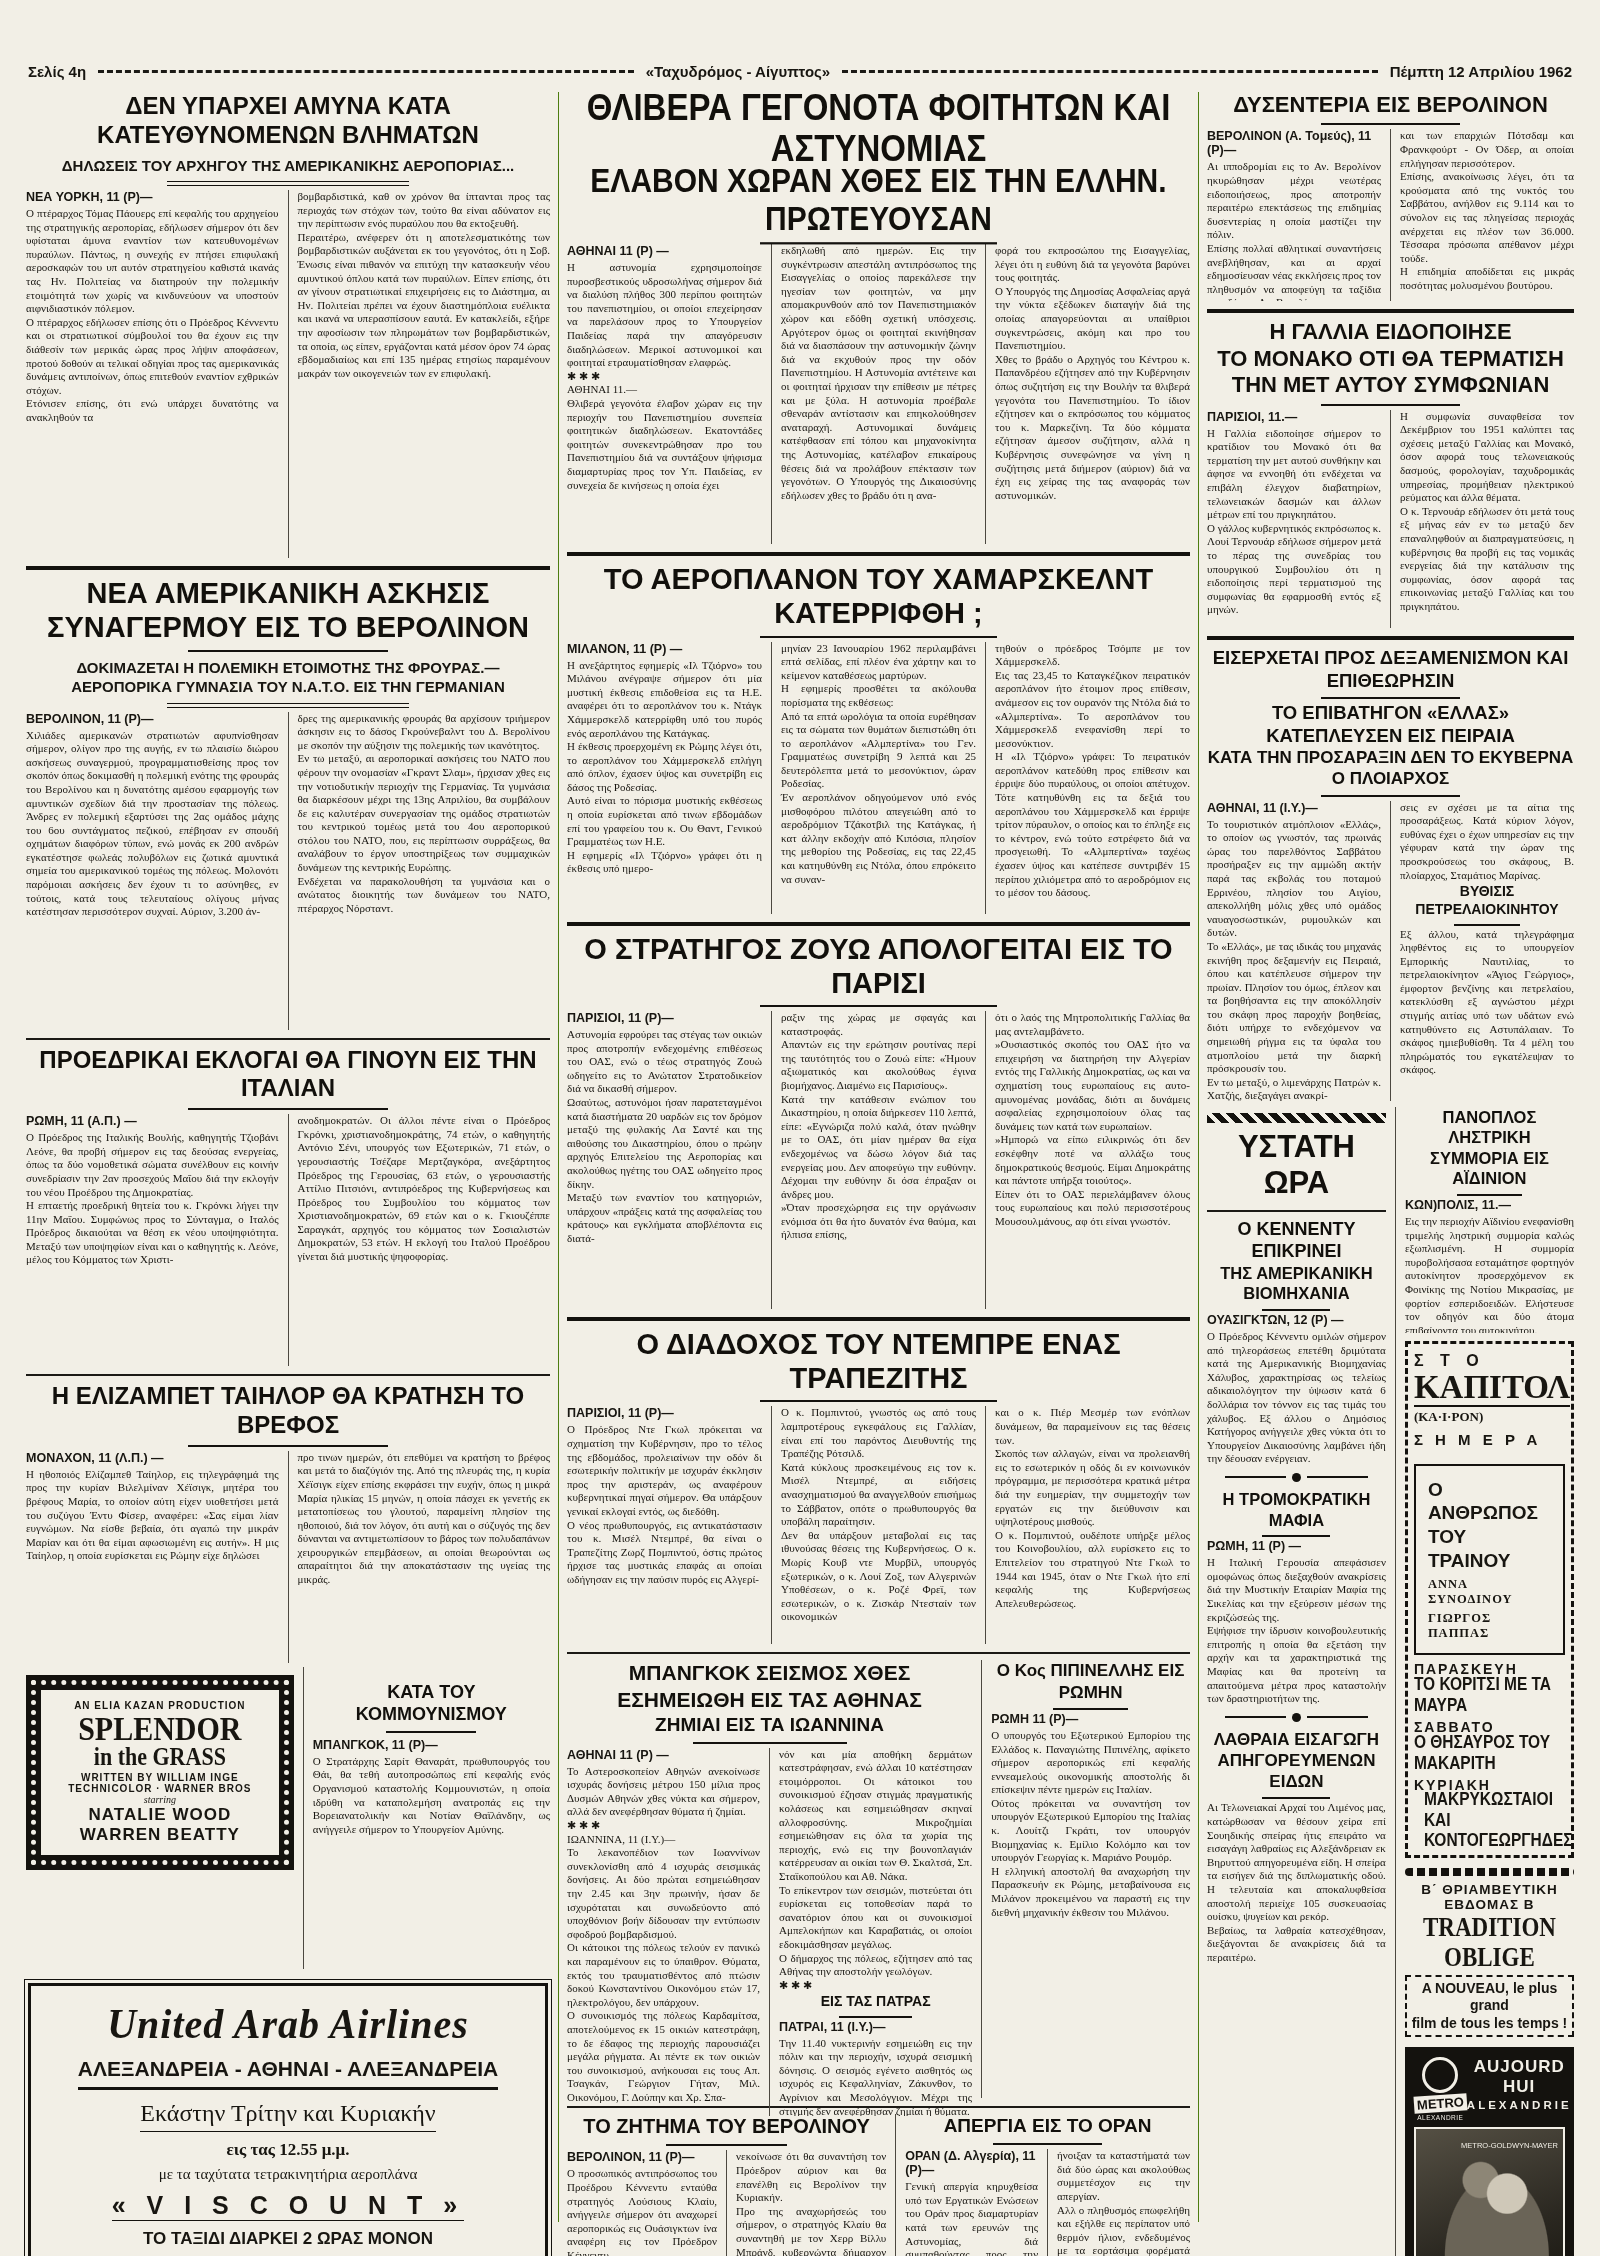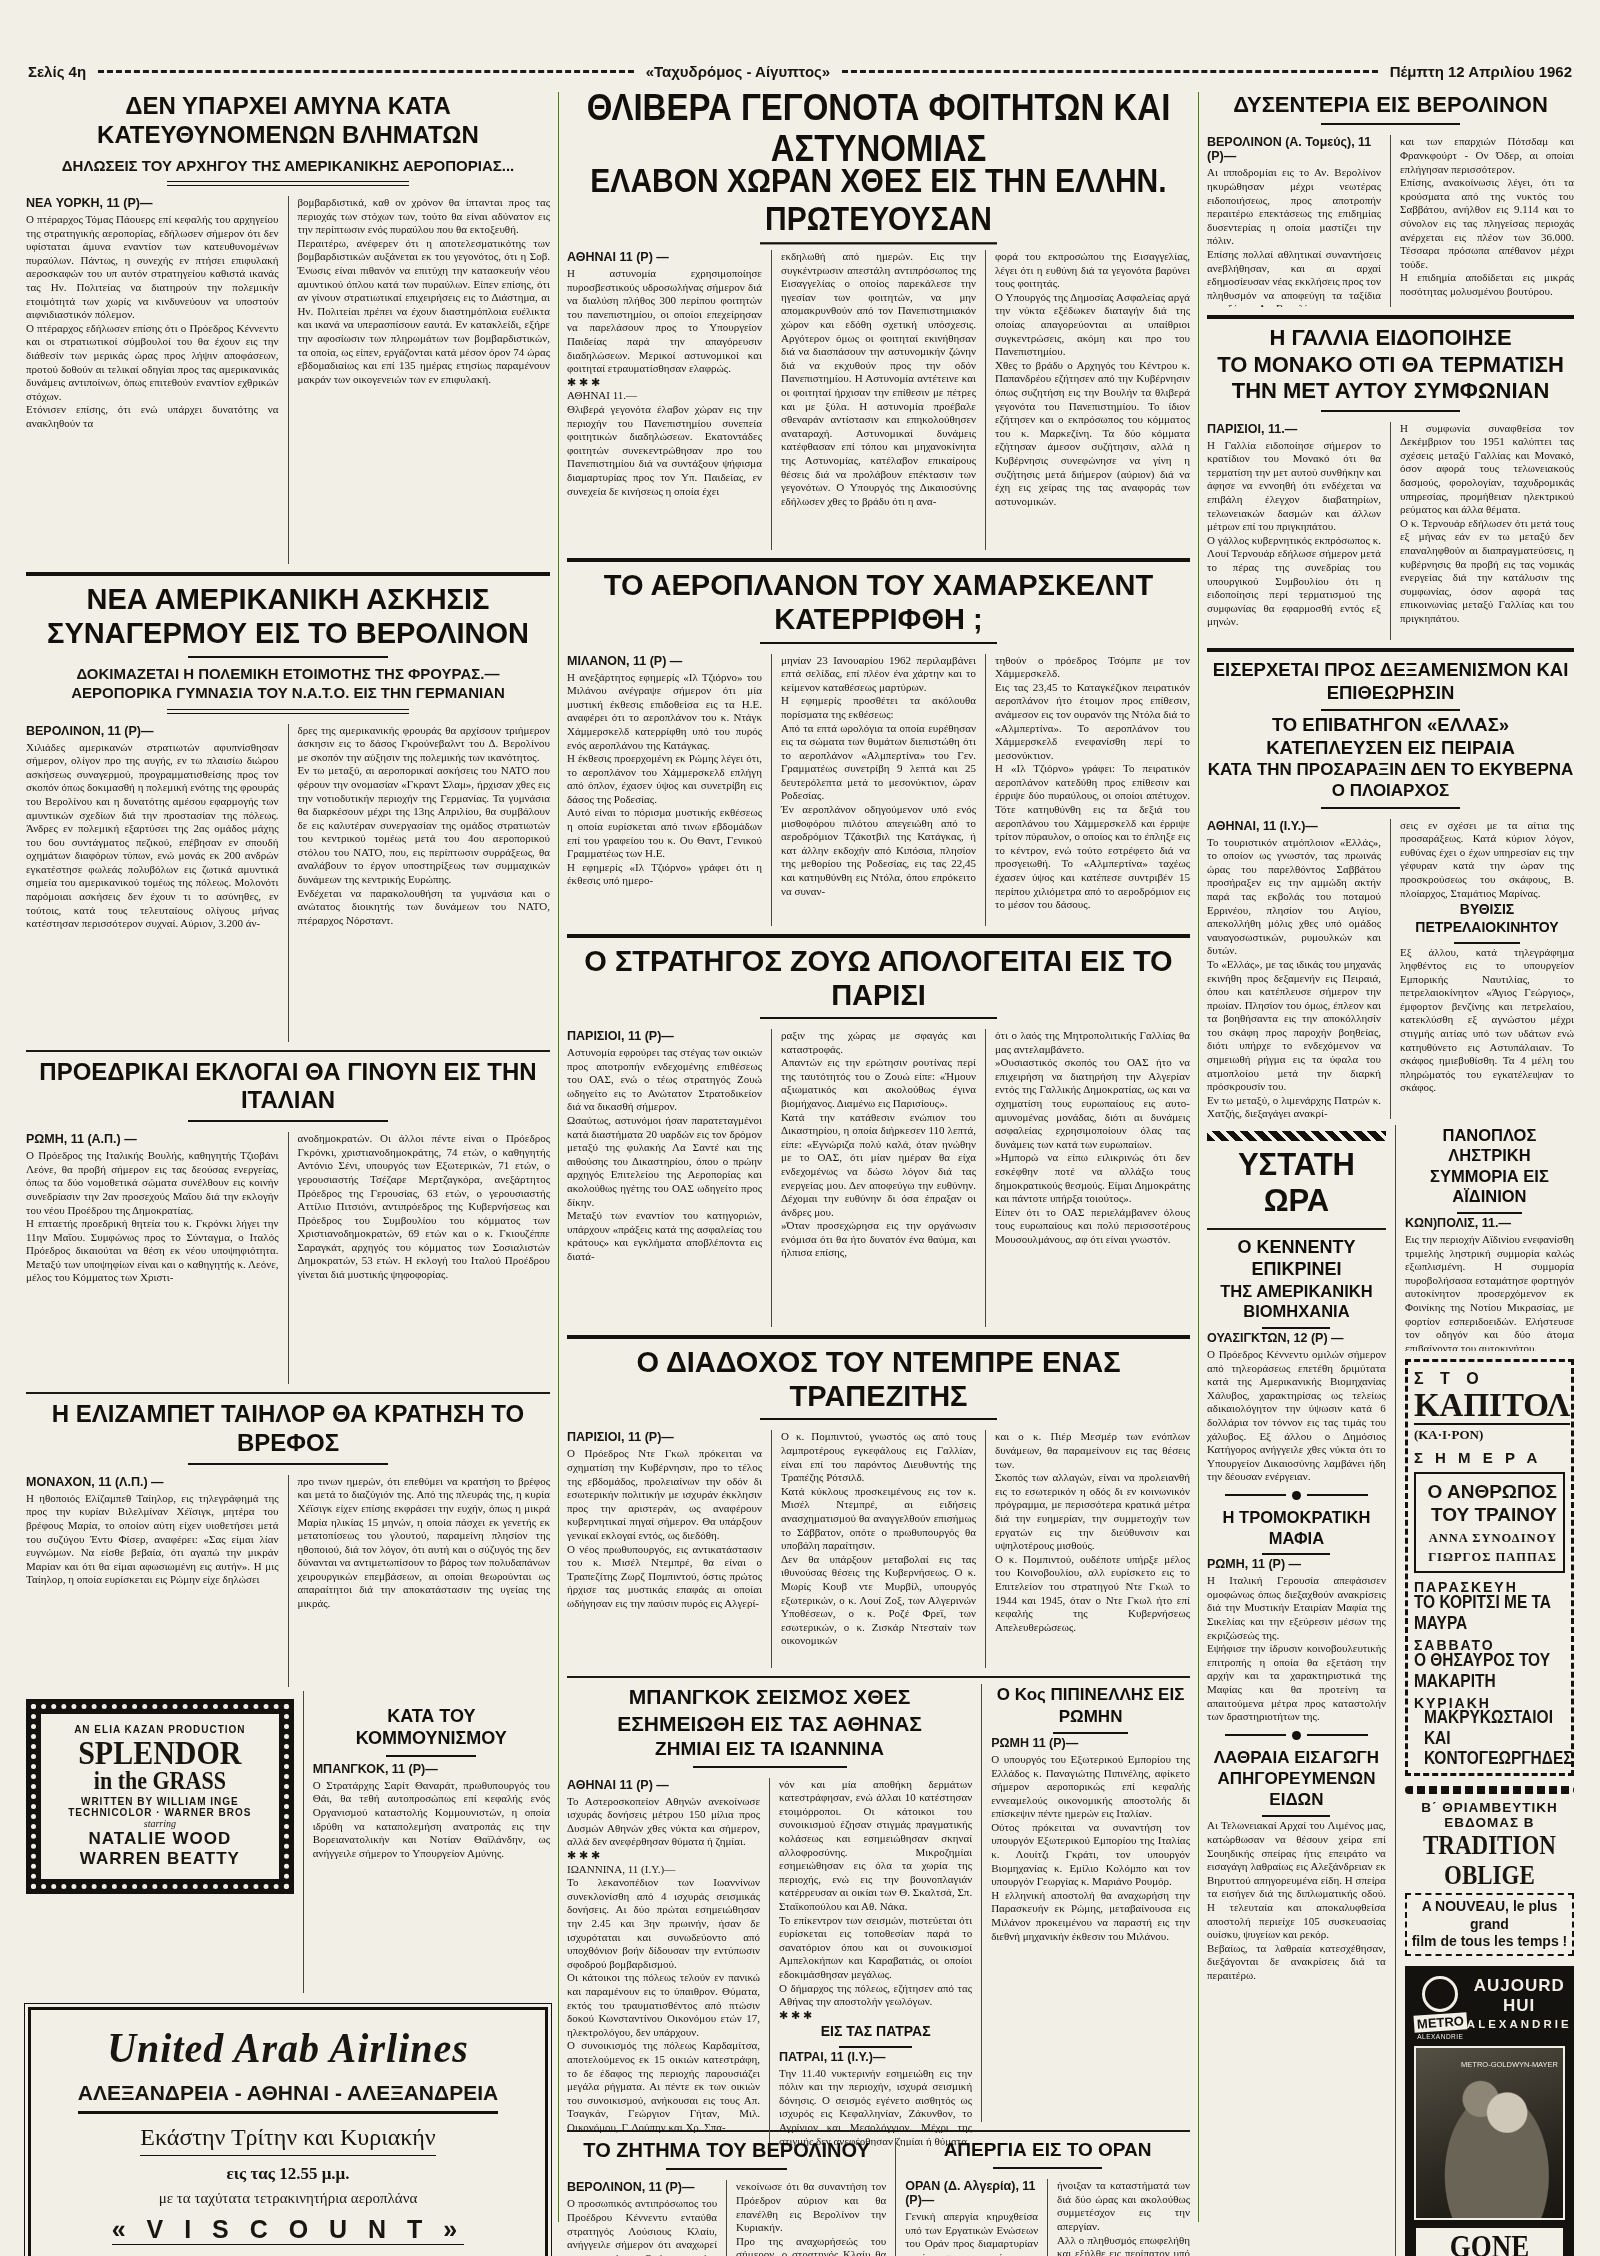--- a/index.html
+++ b/index.html
@@ -27,21 +27,21 @@
   .art-sep.thick{border-top:4px solid #14120e;}
   h1,h2,h3,h4{margin:0;font-family:"Liberation Sans",sans-serif;color:#12100c;}
   .h-banner{font-size:33px;font-weight:900;text-align:center;letter-spacing:0px;line-height:1.12;transform:scaleY(1.12);}
   .h-big{font-size:29px;font-weight:900;text-align:center;line-height:1.18;}
   .h-med{font-size:24px;font-weight:900;text-align:center;line-height:1.2;}
   .h-sml{font-size:18px;font-weight:900;text-align:center;line-height:1.25;}
   .h-tiny{font-size:14px;font-weight:bold;text-align:center;line-height:1.3;}
   .subhead{font-family:"Liberation Sans",sans-serif;font-weight:bold;font-size:15px;text-align:center;line-height:1.3;margin:6px 0 2px 0;}
   .hu::after{content:"";display:block;width:46%;margin:6px auto 2px auto;border-top:1px solid #14120e;border-bottom:1px solid #14120e;height:3px;}
   .hu1::after{content:"";display:block;width:38%;margin:5px auto 2px auto;border-top:2px solid #14120e;height:0;}
-  .cols{display:flex;margin-top:10px;overflow:hidden;}
+  .cols{display:flex;margin-top:4px;overflow:hidden;}
   .col{flex:1;min-width:0;overflow:hidden;}
   .col + .col{border-left:1px solid #4c4840;padding-left:9px;margin-left:9px;}
   .dateline{display:block;font-weight:bold;font-size:12.5px;font-family:"Liberation Sans",sans-serif;margin-bottom:3px;}
   .body-text{font-size:11px;line-height:13.6px;text-align:justify;white-space:pre-line;word-break:break-word;}
   .dot-divider{display:flex;align-items:center;margin:7px 18px;}
   .dot-divider::before,.dot-divider::after{content:"";flex:1;border-top:2px solid #14120e;}
   .dot-divider span{width:9px;height:9px;background:#14120e;border-radius:50%;margin:0 6px;}
   .row2{display:flex;align-items:stretch;}
   .row2 > div{box-sizing:border-box;}
   .row2 > div + div{border-left:1px solid #4c4840;padding-left:9px;margin-left:9px;min-width:0;}
@@ -62,21 +62,21 @@
   .uaa-time{font-size:17px;font-weight:bold;margin-top:8px;}
   .uaa-note{font-size:15px;margin-top:6px;}
   .uaa-visc{font-family:"Liberation Sans",sans-serif;font-weight:900;font-size:25px;letter-spacing:7px;margin-top:8px;border-bottom:1px solid #14120e;display:inline-block;}
   .uaa-dur{font-family:"Liberation Sans",sans-serif;font-weight:bold;font-size:17px;margin-top:8px;}
   
   .capitol{border:3px dashed #14120e;padding:8px 6px;margin-top:8px;text-align:left;}
   .cap-sto{font-family:"Liberation Sans",sans-serif;font-weight:bold;font-size:16px;letter-spacing:6px;}
   .cap-name{font-family:"Liberation Serif",serif;font-weight:900;font-size:33px;border-bottom:2px solid #14120e;display:inline-block;line-height:1.05;}
   .cap-sub{font-size:13px;font-weight:bold;margin-top:2px;}
   .cap-today{font-family:"Liberation Sans",sans-serif;font-weight:bold;font-size:15px;letter-spacing:4px;margin-top:6px;}
-  .cap-film{border:2px solid #14120e;margin-top:6px;padding:6px;text-align:right;}
+  .cap-film{border:2px solid #14120e;margin-top:16px;padding:12px;text-align:left;}
   .cap-film-title{font-family:"Liberation Sans",sans-serif;font-weight:900;font-size:19px;line-height:1.25;}
   .cap-cast{font-size:12.5px;font-weight:bold;margin-top:4px;letter-spacing:1px;}
   .cap-day{font-family:"Liberation Sans",sans-serif;font-weight:bold;font-size:14px;letter-spacing:2px;margin-top:6px;}
   .cap-daytitle{font-family:"Liberation Sans",sans-serif;font-weight:900;font-size:15.5px;transform:scaleY(1.15);}
   
   .chain{height:8px;background:repeating-linear-gradient(90deg,#14120e 0 8px,transparent 8px 12px);border-radius:4px;margin:10px 0 6px 0;}
   .trad-week{font-family:"Liberation Sans",sans-serif;font-weight:bold;font-size:13.5px;text-align:center;letter-spacing:1px;}
   .trad-title{font-family:"Liberation Serif",serif;font-weight:900;font-size:23px;text-align:center;transform:scaleY(1.15);margin-top:5px;}
   .trad-note{border:2px dashed #14120e;margin-top:6px;padding:3px 4px;text-align:center;font-weight:900;font-size:14px;font-family:"Liberation Sans",sans-serif;line-height:1.25;}
   

